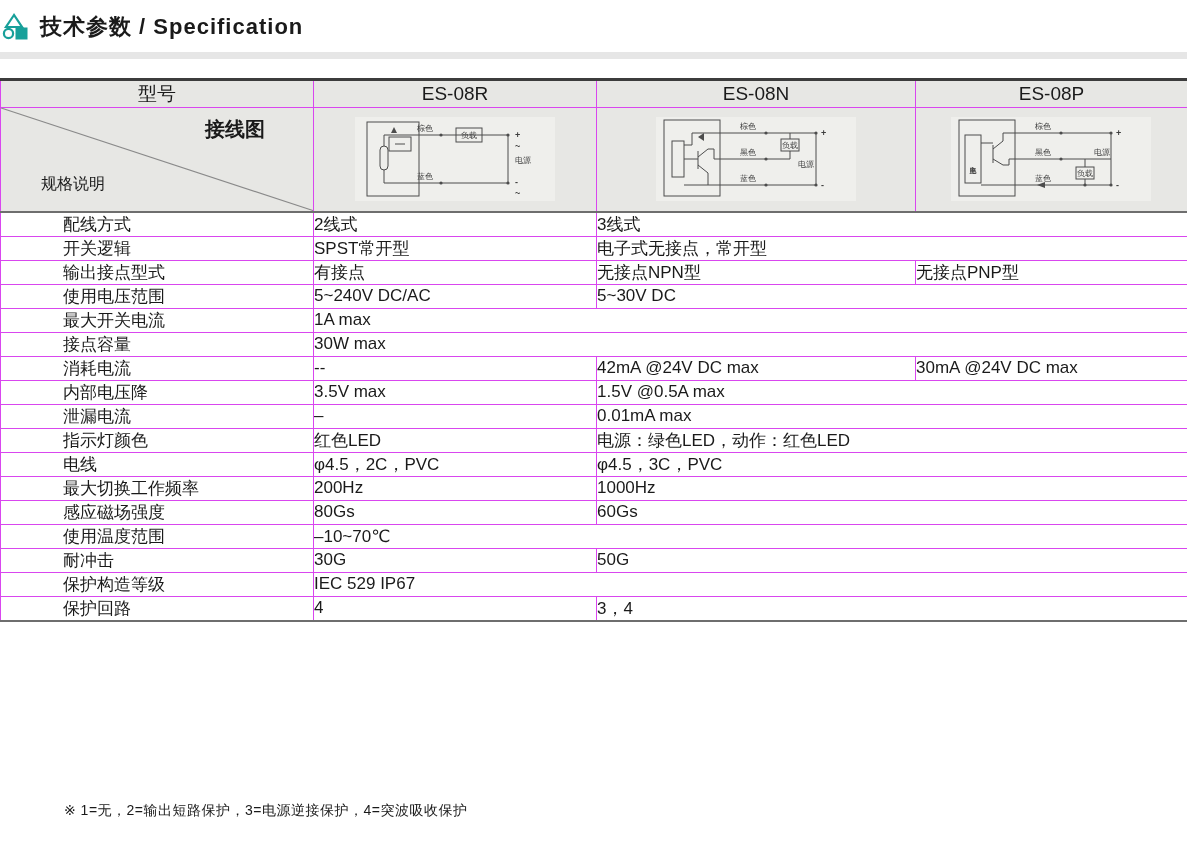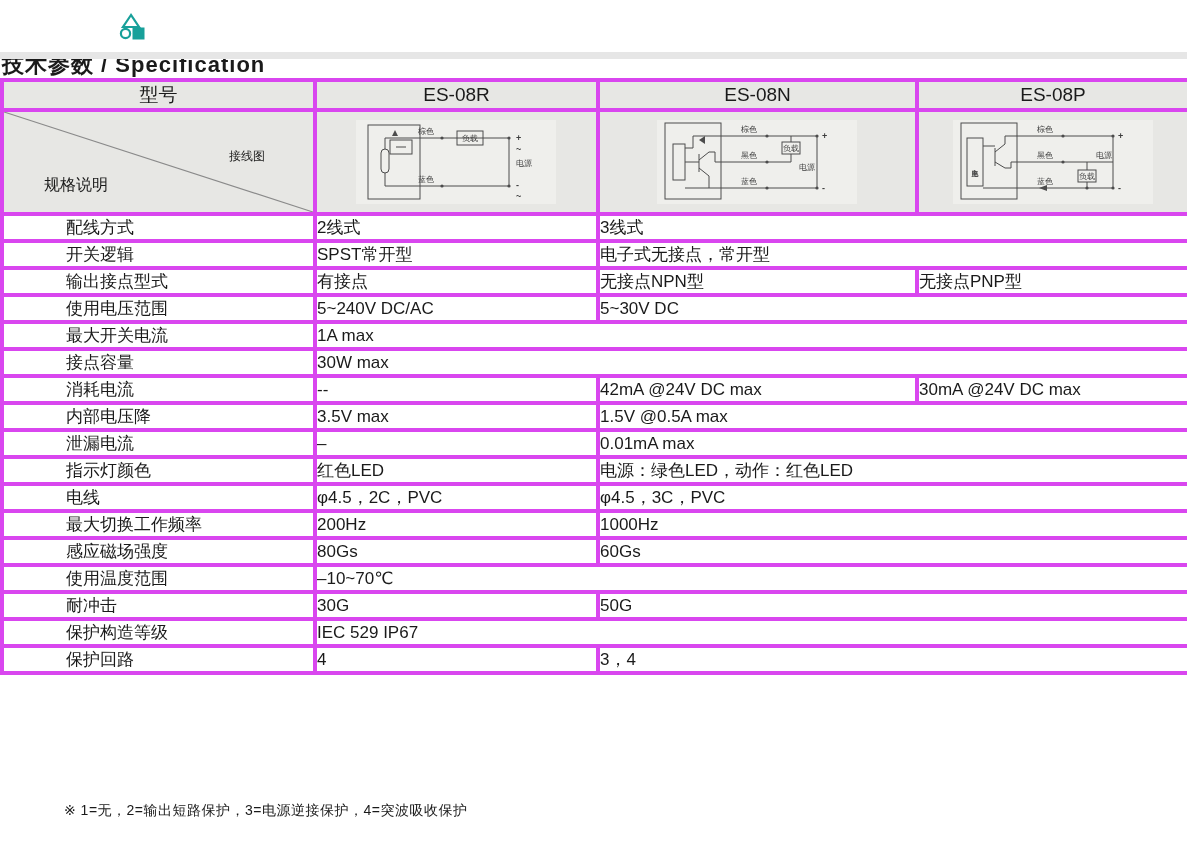--- a/index.html
+++ b/index.html
@@ -1,37 +1,37 @@
 <!DOCTYPE html>
 <html><head>
 <meta charset="utf-8">
 <style>
   * { margin:0; padding:0; box-sizing:border-box; }
   html,body { width:1187px; height:855px; background:#ffffff; overflow:hidden;
     font-family:"Liberation Sans","DejaVu Sans",sans-serif; color:#1a1a1a; }
 
-  .page-header { position:absolute; top:12px; left:2px; display:flex; align-items:center; gap:8px;flex-direction:column; }
+  .page-header { position:absolute; top:12px; left:2px; display:flex; align-items:center; gap:8px; }
   .page-title { font-size:22px; font-weight:bold; letter-spacing:1px; }
 
   .divider-strip { position:absolute; top:52px; left:0; width:1187px; height:7px; background:#e6e6e6; }
 
   table.spec-table { position:absolute; top:78px; left:0; width:1187px;
     border-collapse:collapse; table-layout:fixed;
     border-top:3px solid #3c3c3c; border-bottom:2px solid #6e6e6e;
     border-left:1px solid #8f8f8f; border-right:1px solid #8f8f8f; }
-  .spec-table th, .spec-table td { border:4px solid #d946ef; }
+  .spec-table th, .spec-table td { border:1px solid #d946ef; }
 
   .spec-table thead th { height:27px; background:#e7e7e4; font-weight:normal;
     font-size:19px; text-align:center; vertical-align:middle; }
 
   tr.diagram-row td { height:104px; background:#e7e7e4; border-bottom:2px solid #6e6e6e;
     vertical-align:middle; text-align:center; }
   td.diagonal-cell { position:relative; overflow:hidden; }
   td.diagonal-cell svg.diag-line { position:absolute; top:0; left:0; width:100%; height:100%; }
-  .diag-label-top { position:absolute; top:36px; right:48px; font-size:12px; }
+  .diag-label-top { position:absolute; top:8px; right:48px; font-size:20px;font-weight:bold; }
   .diag-label-bottom { position:absolute; bottom:16px; left:40px; font-size:16px;margin-top:20px; }
 
   tbody tr.spec-row td { height:17px; font-size:17px; vertical-align:middle; }
   td.label-cell { text-align:left; padding-left:62px; }
   td.value-cell { text-align:left; }
 
   .footnote { position:absolute; top:802px; left:64px; font-size:14px; font-weight:normal; letter-spacing:0.5px; }
 
   .wiring-svg { display:inline-block; vertical-align:middle; }
   .wiring-svg text { font-size:8px; fill:#3d3d3d; font-family:"Liberation Sans","DejaVu Sans",sans-serif; }

